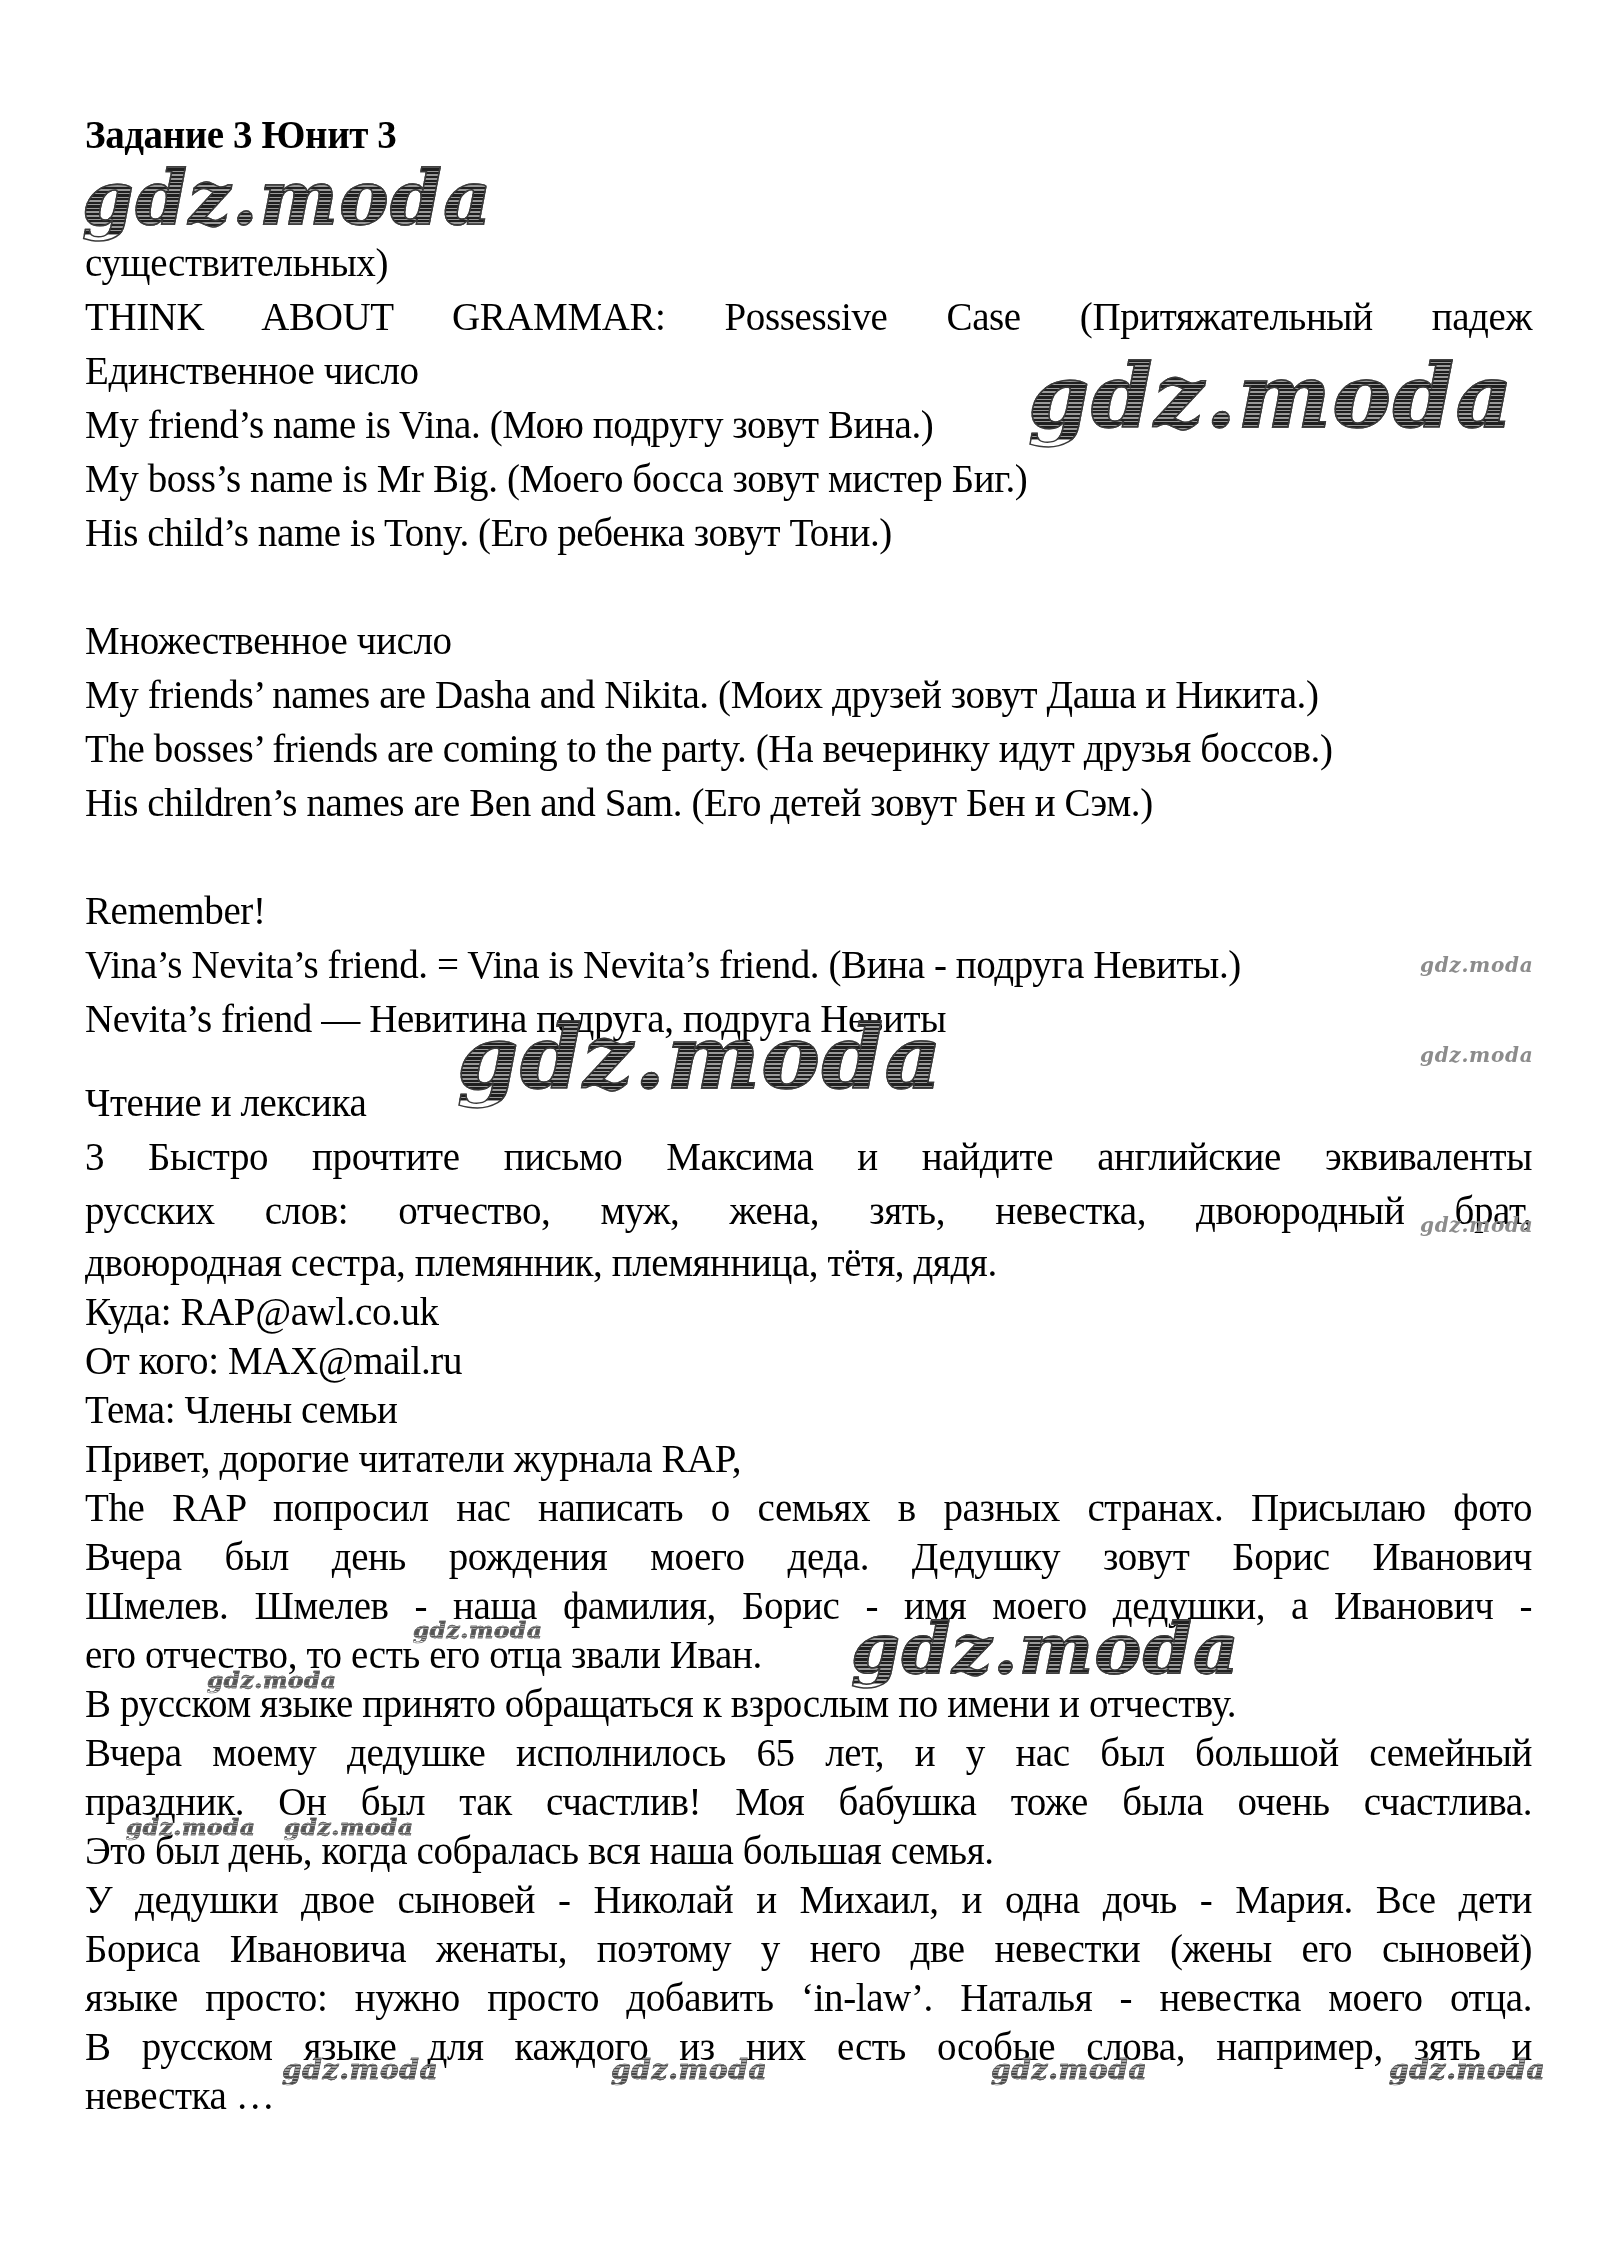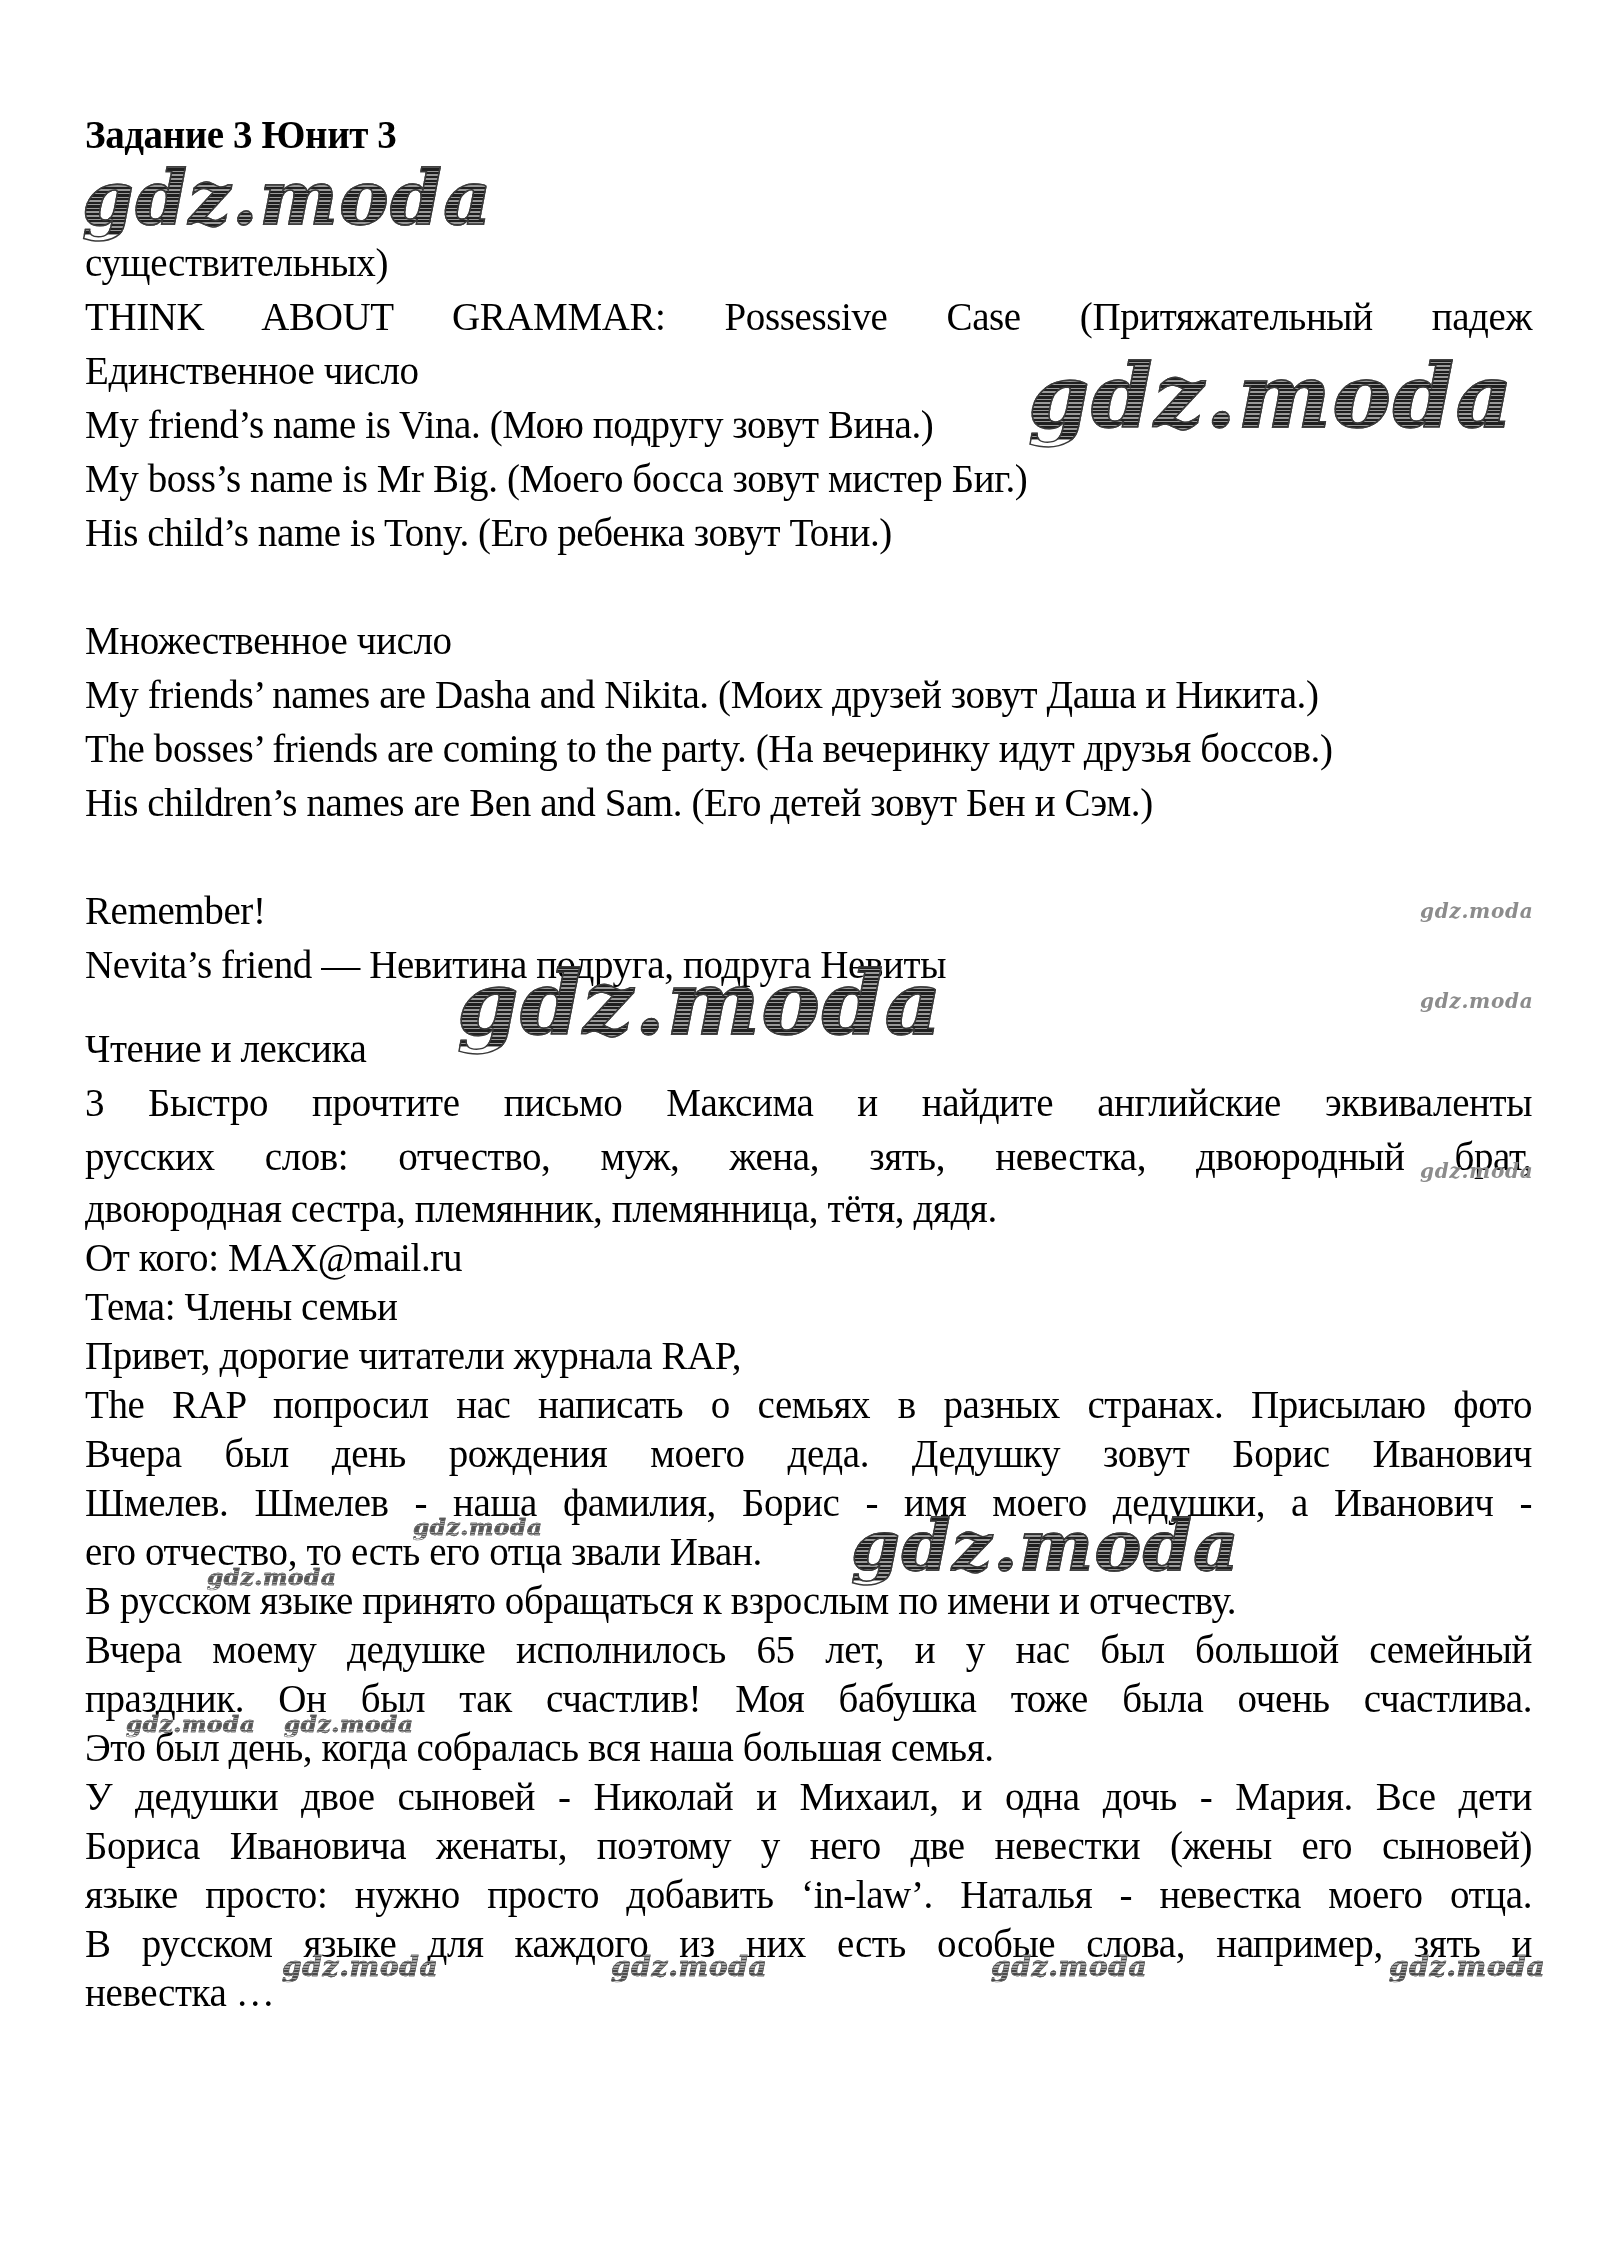--- a/index.html
+++ b/index.html
@@ -101,26 +101,28 @@
       <div class="line">My friend’s name is Vina. (Мою подругу зовут Вина.)<span class="wm wm-overlay wm-hatch wm-big" style="left: 943px; top: -46px;">gdz.moda</span></div>
       <div class="line">My boss’s name is Mr Big. (Моего босса зовут мистер Биг.)</div>
       <div class="line">His child’s name is Tony. (Его ребенка зовут Тони.)</div>
       <div class="line" style="height: 54px;"></div>
       <div class="line">Множественное число</div>
       <div class="line">My friends’ names are Dasha and Nikita. (Моих друзей зовут Даша и Никита.)</div>
       <div class="line">The bosses’ friends are coming to the party. (На вечеринку идут друзья боссов.)</div>
       <div class="line">His children’s names are Ben and Sam. (Его детей зовут Бен и Сэм.)</div>
       <div class="line" style="height: 54px;"></div>
       <div class="line">Remember!</div>
+      <div class="line">Vina’s Nevita’s friend. = Vina is Nevita’s friend. (Вина - подруга Невиты.)</div>
       <div class="line">Nevita’s friend — Невитина подруга, подруга Невиты<span class="wm wm-overlay wm-small" style="left: 1335px; top: -37px;">gdz.moda</span></div>
       <div class="line" style="height: 29.5px;"></div>
       <div class="line">Чтение и лексика<span class="wm wm-overlay wm-hatch wm-big" style="left: 372px; top: -63px;">gdz.moda</span><span class="wm wm-overlay wm-small" style="left: 1335px; top: -31px;">gdz.moda</span></div>
       <div class="line justify">3 Быстро прочтите письмо Максима и найдите английские эквиваленты</div>
       <div class="line justify">русских слов: отчество, муж, жена, зять, невестка, двоюродный брат,<span class="wm wm-overlay wm-small" style="left: 1335px; top: 31px;">gdz.moda</span></div>
       <div class="line tight">двоюродная сестра, племянник, племянница, тётя, дядя.</div>
+      <div class="line tight">Куда: RAP@awl.co.uk</div>
       <div class="line tight">От кого: MAX@mail.ru</div>
       <div class="line tight">Тема: Члены семьи</div>
       <div class="line tight">Привет, дорогие читатели журнала RAP,</div>
       <div class="line justify tight">The RAP попросил нас написать о семьях в разных странах. Присылаю фото</div>
       <div class="line justify tight">Вчера был день рождения моего деда. Дедушку зовут Борис Иванович</div>
       <div class="line justify tight">Шмелев. Шмелев - наша фамилия, Борис - имя моего дедушки, а Иванович -<span class="wm wm-overlay wm-mid" style="left: 328px; top: 37px;">gdz.moda</span></div>
       <div class="line tight">его отчество, то есть его отца звали Иван.<span class="wm wm-overlay wm-hatch wm-big2" style="left: 766px; top: -16px;">gdz.moda</span><span class="wm wm-overlay wm-mid" style="left: 122px; top: 38px;">gdz.moda</span></div>
       <div class="line tight">В русском языке принято обращаться к взрослым по имени и отчеству.</div>
       <div class="line justify tight">Вчера моему дедушке исполнилось 65 лет, и у нас был большой семейный</div>
       <div class="line justify tight">праздник. Он был так счастлив! Моя бабушка тоже была очень счастлива.<span class="wm wm-overlay wm-mid" style="left: 41px; top: 38px;">gdz.moda</span><span class="wm wm-overlay wm-mid" style="left: 199px; top: 38px;">gdz.moda</span></div>

